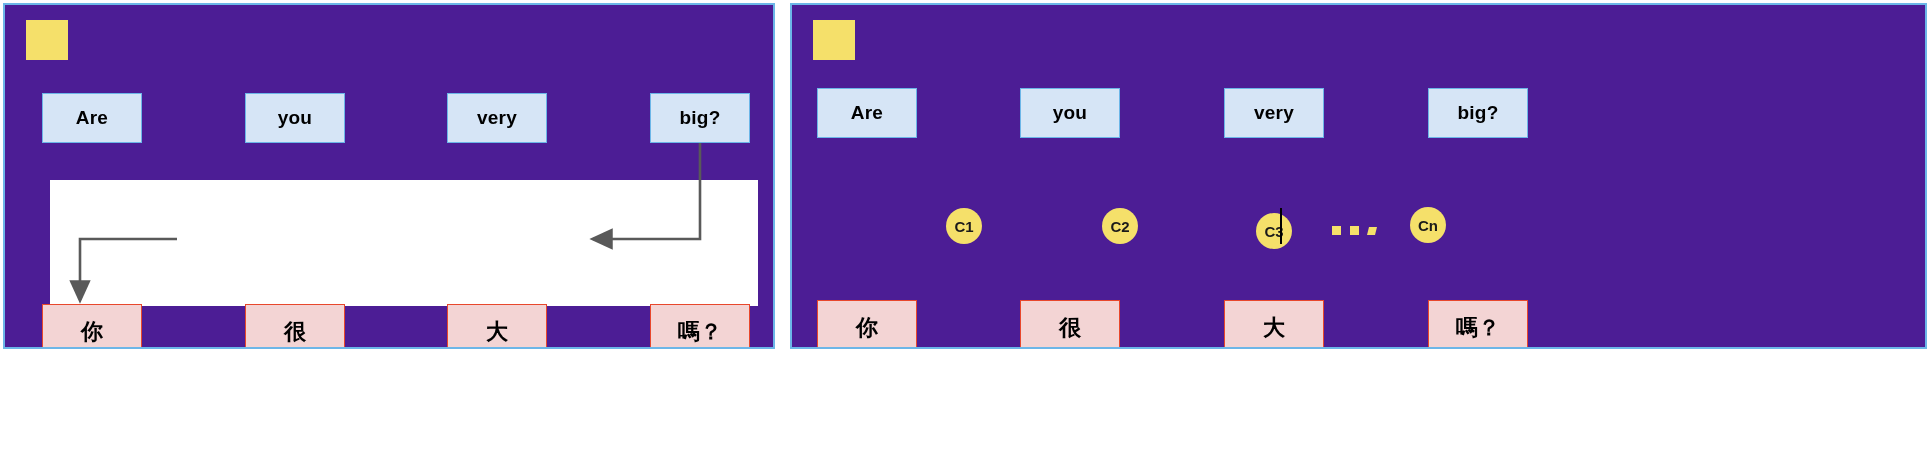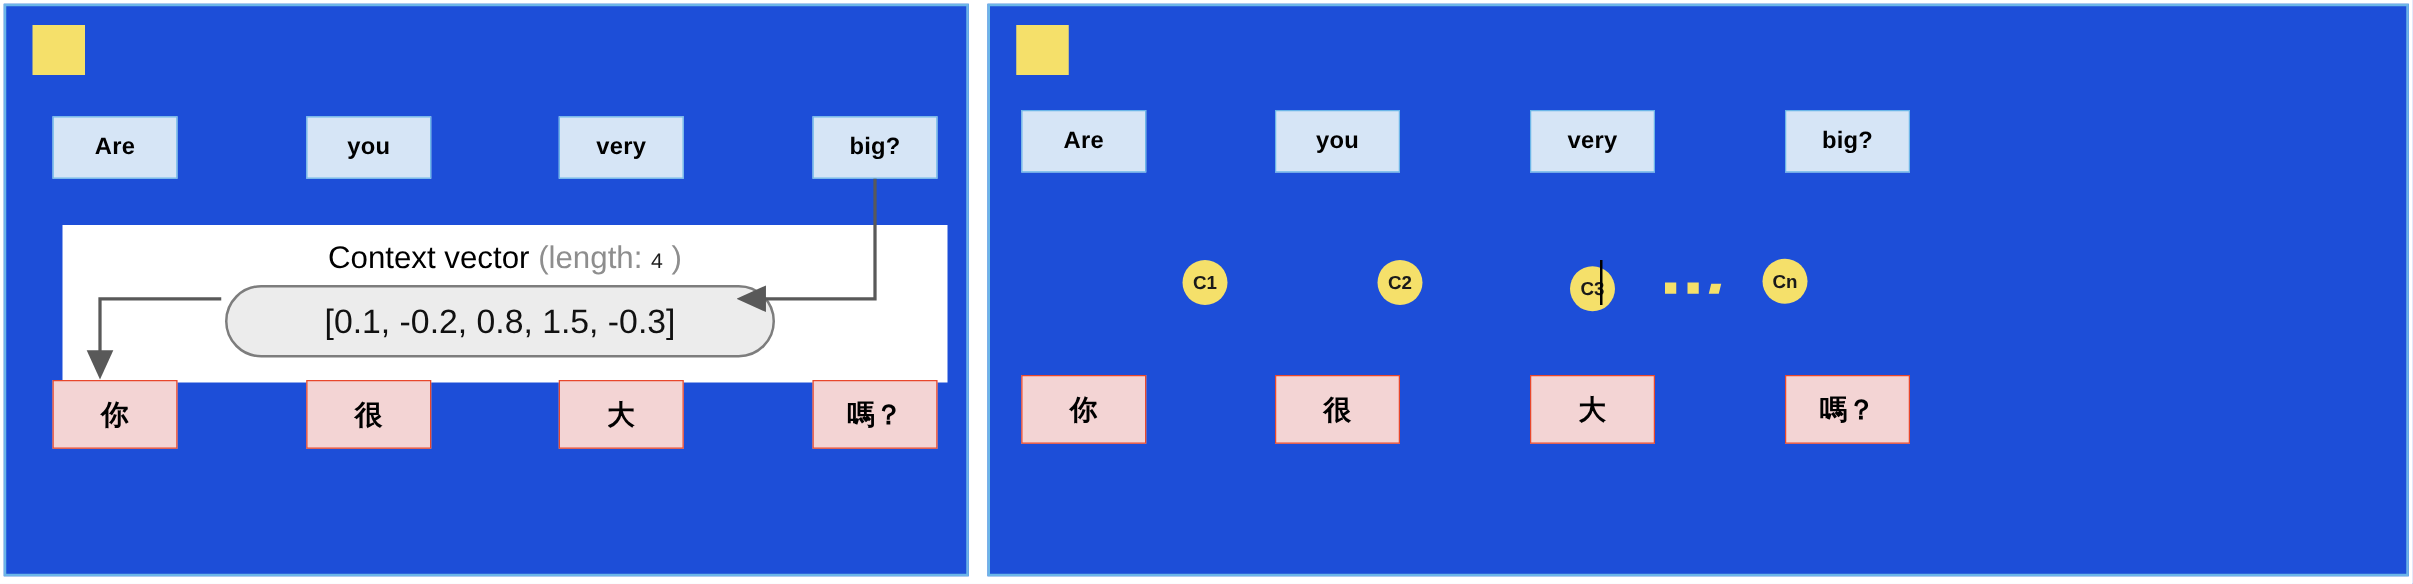--- a/index.html
+++ b/index.html
@@ -5,22 +5,22 @@
   html,body{margin:0;padding:0;background:#ffffff;}
   body{
     width:1930px;height:467px;
     font-family:"Liberation Sans","DejaVu Sans",sans-serif;
     overflow:hidden;
   }
   .stage{position:relative;width:1930px;height:467px;background:#ffffff;}
 
   
   .panel{
-    position:absolute;top:3px;height:458px;
-    background:#1d4ed8;
+    position:absolute;top:3px;height:346px;
+    background:#4c1d95;
     border:2px solid #6cb6e8;
     box-sizing:border-box;
     overflow:hidden;
   }
   #panel-left{left:3px;width:772px;}
   #panel-right{left:790px;width:1137px;}
 
   
   .corner-marker{
     position:absolute;left:21px;top:15px;
@@ -106,27 +106,20 @@
   <div class="panel" id="panel-left">
 
     <div class="corner-marker"></div>
 
     <div class="wbox src-box" style="left:37px;top:88px;width:100px;height:50px;">Are</div>
     <div class="wbox src-box" style="left:240px;top:88px;width:100px;height:50px;">you</div>
     <div class="wbox src-box" style="left:442px;top:88px;width:100px;height:50px;">very</div>
     <div class="wbox src-box" style="left:645px;top:88px;width:100px;height:50px;">big?</div>
 
     <div class="ctx-panel">
-      <div class="ctx-title">
-        <span>Context vector</span>
-        <span class="dim">(length:</span>
-        <span class="num">4</span>
-        <span class="dim">)</span>
-      </div>
-      <div class="ctx-pill">[0.1, -0.2, 0.8, 1.5, -0.3]</div>
     </div>
 
     <svg class="arrow-svg" viewBox="0 0 772 458" xmlns="http://www.w3.org/2000/svg">
       <defs>
         <marker id="ah-left" markerWidth="9" markerHeight="9" refX="7.6" refY="4.5" orient="auto">
           <path d="M9,4.5 L0,0.4 L0,8.6 z" fill="#595959"></path>
         </marker>
         <marker id="ah-down" markerWidth="9" markerHeight="9" refX="7.6" refY="4.5" orient="auto">
           <path d="M9,4.5 L0,0.4 L0,8.6 z" fill="#595959"></path>
         </marker>

